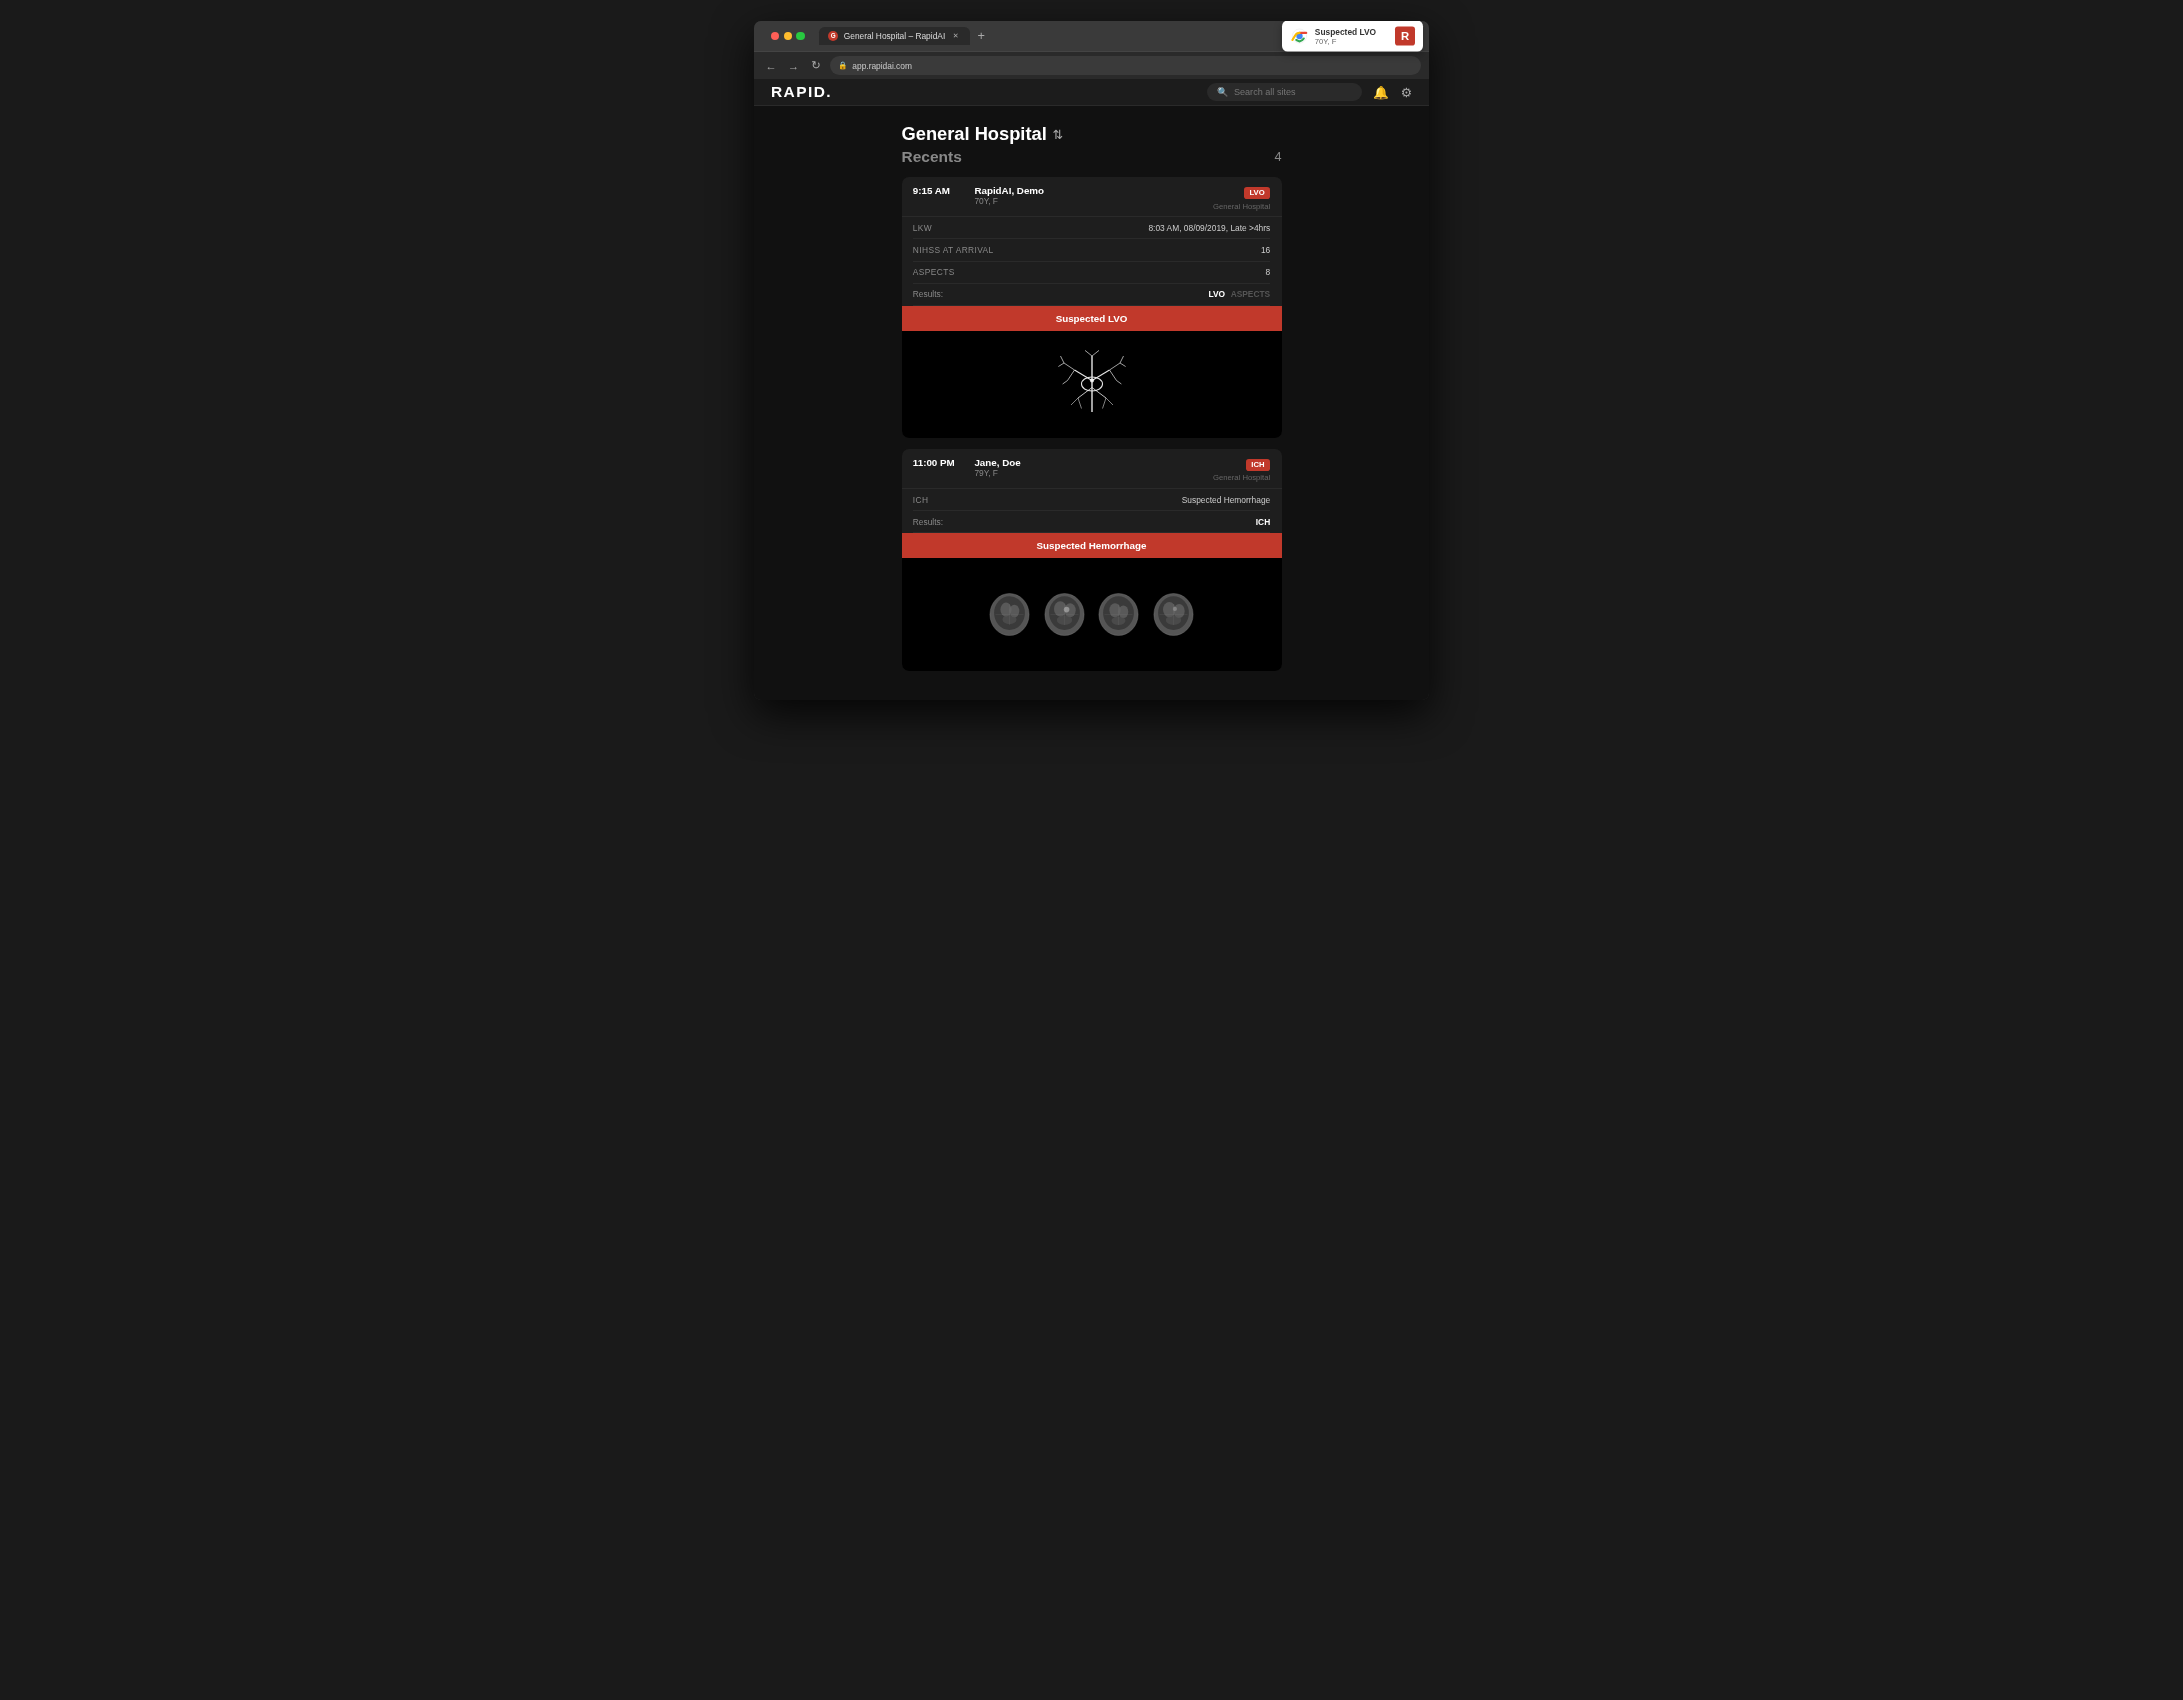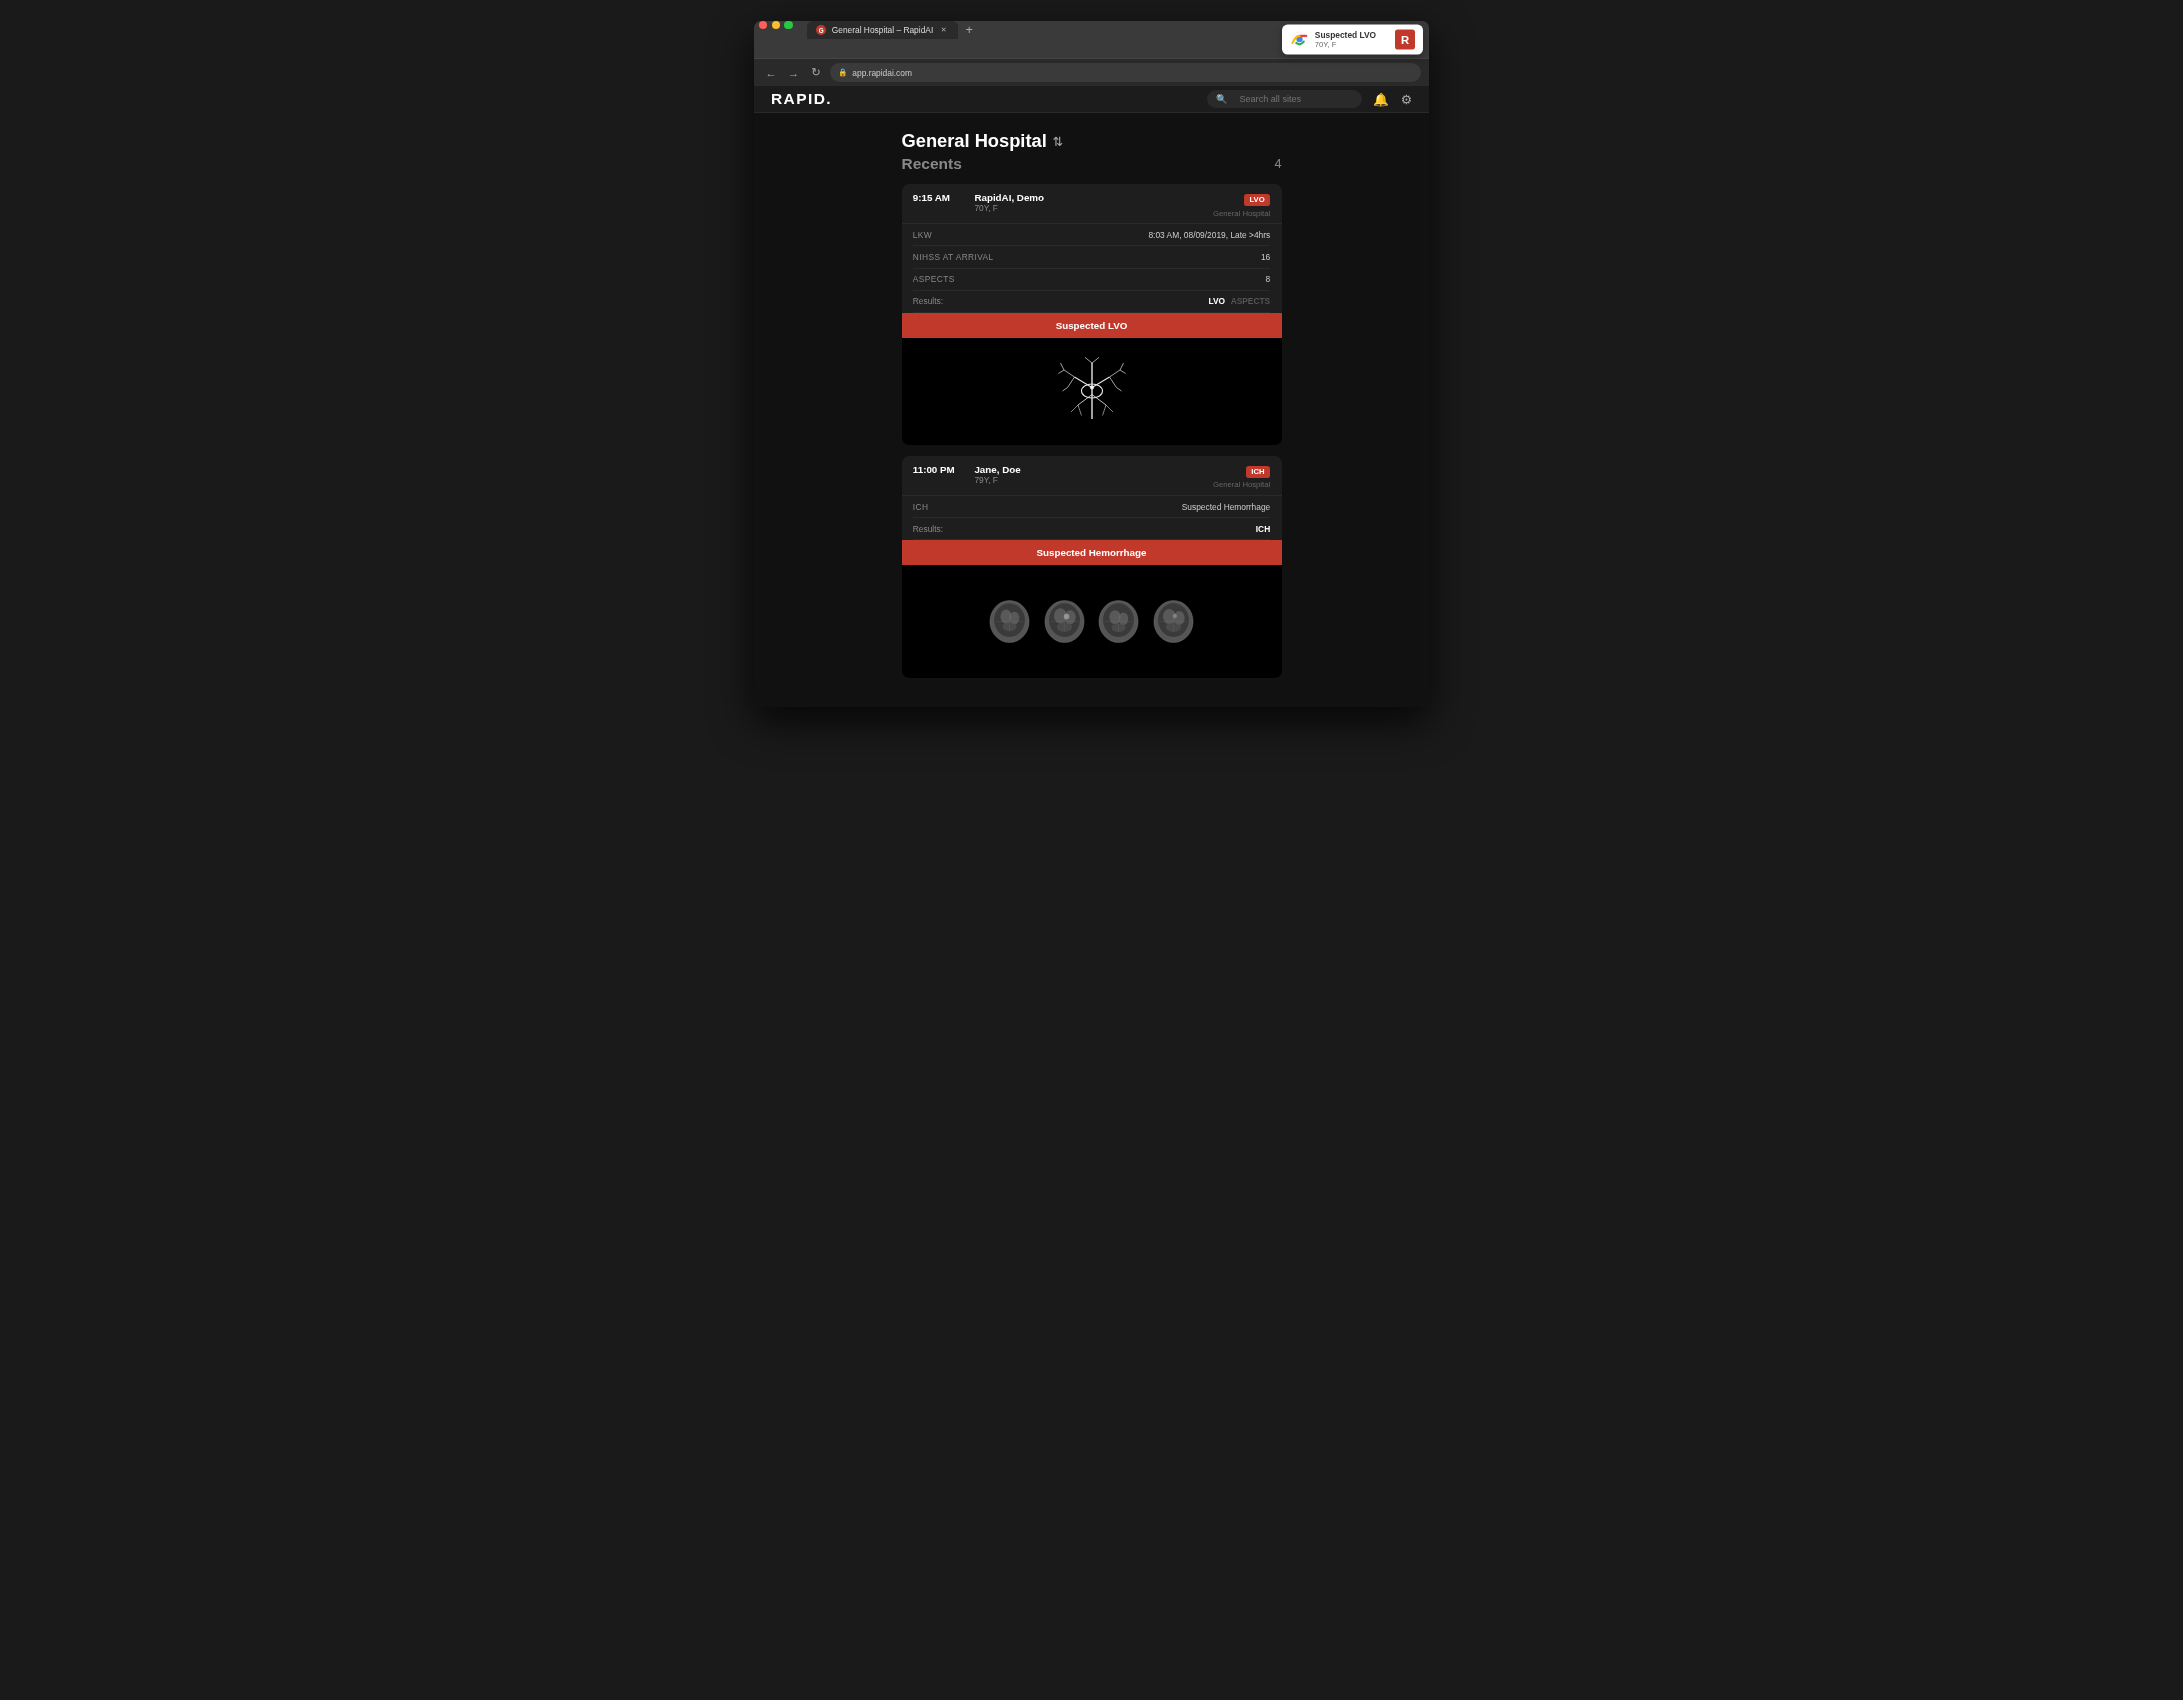--- a/index.html
+++ b/index.html
@@ -18,24 +18,24 @@
       width: 675px;
       background: #2a2a2a;
       border-radius: 7px;
       box-shadow: 0 14px 42px rgba(0,0,0,0.8);
       overflow: hidden;
       margin: 21px auto;
     }
 
     .browser-titlebar {
       background: #3a3a3a;
-      height: 37px;
-      display: flex;
-      align-items: flex-start;
-      padding: 0 5px;
+      height: 30px;
+      display: flex;
+      align-items: center;
+      padding: 0 17px;
       gap: 5.6px;
       position: relative;
     }
 
     .traffic-lights {
       display: flex;
       gap: 4.2px;
       align-items: center;
     }
 
@@ -231,21 +231,20 @@
       font-size: 9.1px;
     }
 
     .search-input {
       background: none;
       border: none;
       color: #888;
       font-size: 9.1px;
       outline: none;
       width: 113px;
-      margin-left: 6px;
     }
 
     .nav-icons {
       display: flex;
       gap: 11.3px;
       margin-left: 11.3px;
       align-items: center;
     }
 
     .nav-icon {

